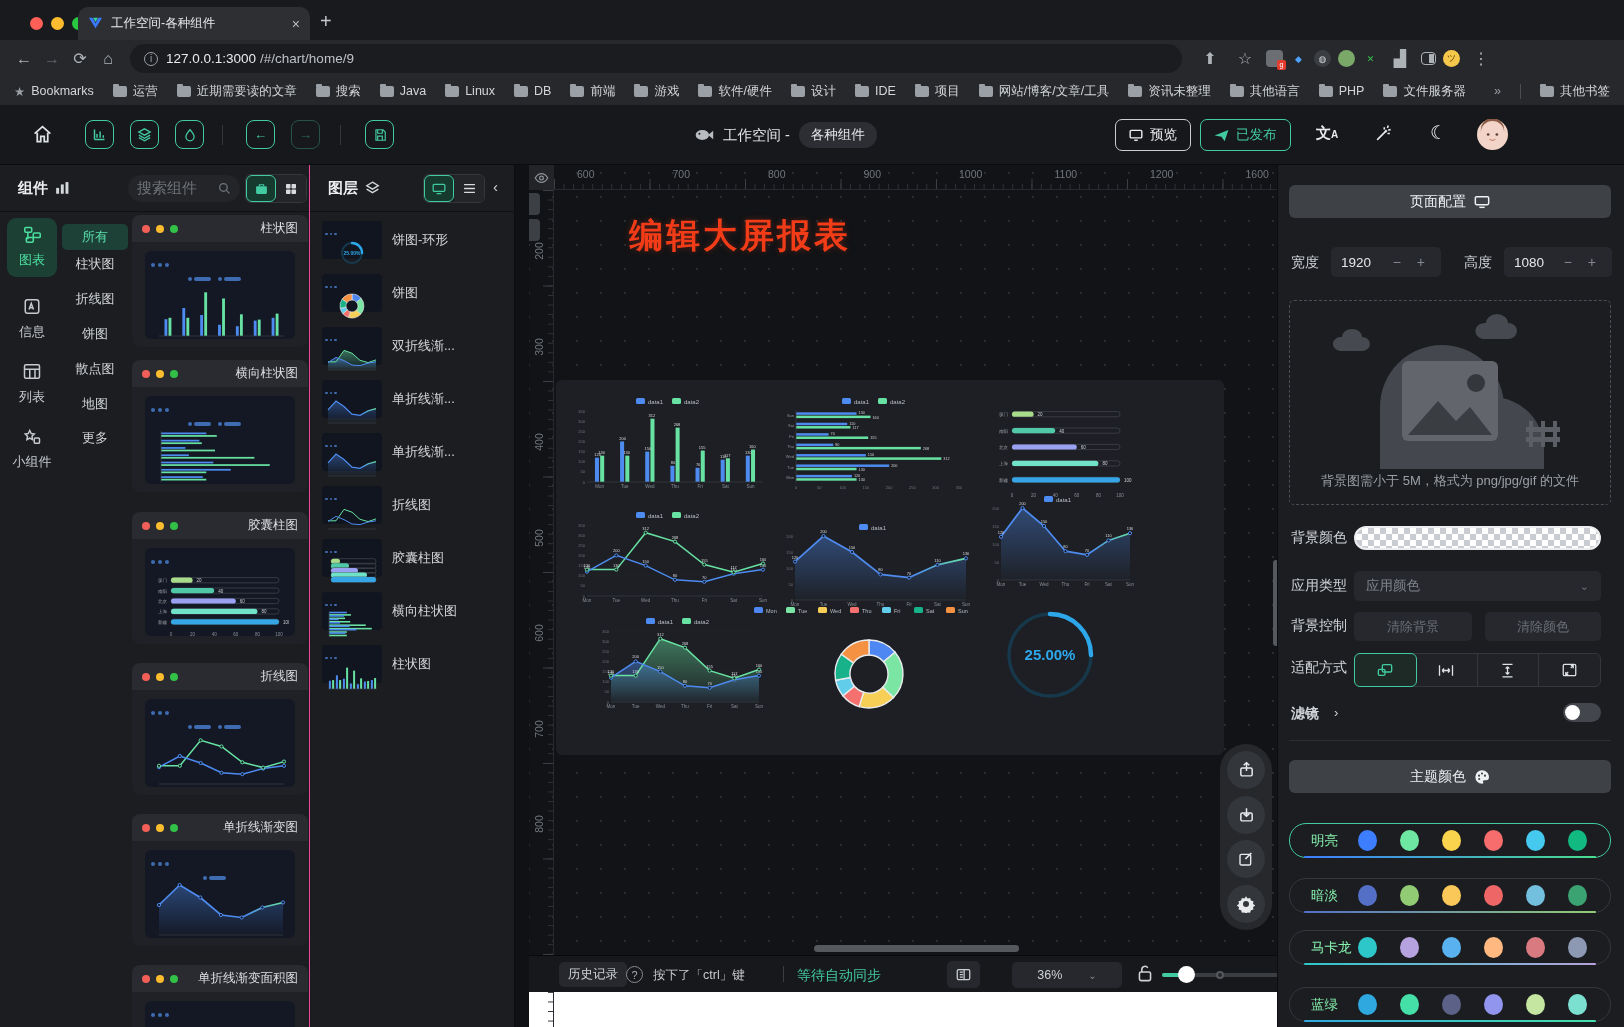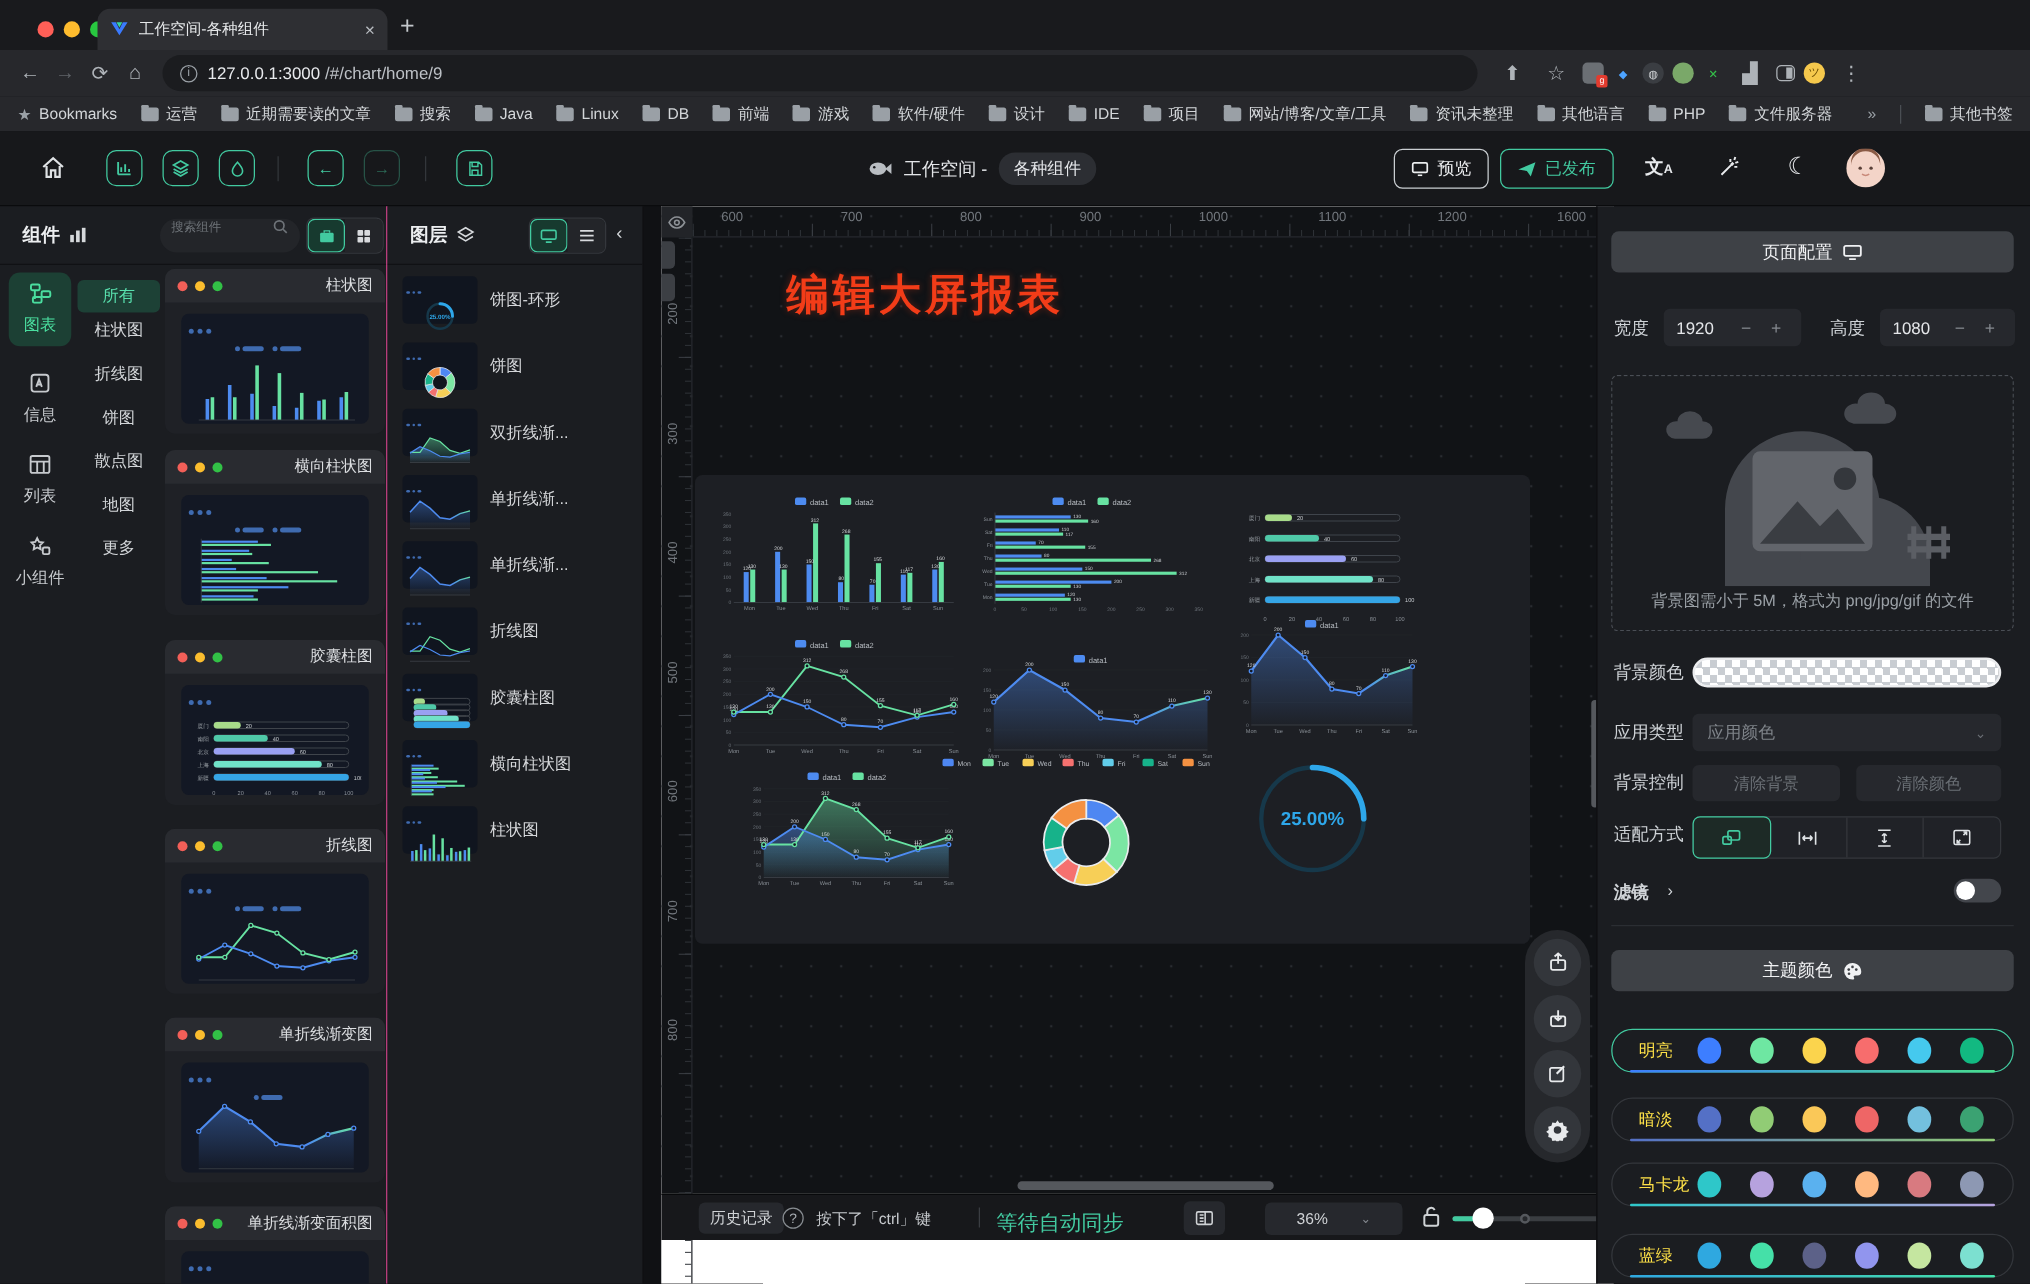--- a/index.html
+++ b/index.html
@@ -27,21 +27,21 @@
   .appbar{position:absolute;left:0;top:105px;width:100%;height:60px;background:#17181b;border-bottom:1px solid #0a0b0d;}
   .ibtn{position:absolute;top:15px;width:29px;height:29px;border:1px solid #42caa0;border-radius:8px;display:flex;align-items:center;justify-content:center;color:#42caa0;}
   .ibtn.dim{border-color:#24534526;border-color:#275347;color:#2c6b57;}
   .vdiv{position:absolute;top:20px;width:1px;height:20px;background:#33363b;}
   .appttl{position:absolute;top:0;height:60px;display:flex;align-items:center;gap:9px;font-size:14.5px;color:#e3e5e8;}
   .wspill{background:#2c2e33;border-radius:14px;padding:4px 12px;font-size:13.5px;}
   .topbtn{position:absolute;top:14px;height:32px;border-radius:7px;display:flex;align-items:center;gap:7px;padding:0 13px;font-size:13.5px;}
   
   .leftpanel{position:absolute;left:0;top:165px;width:310px;bottom:0;background:#1b1d21;border-right:1px solid #ec4899;overflow:hidden;}
   .panelhead{position:absolute;left:0;top:0;width:100%;height:47px;border-bottom:1px solid #101114;display:flex;align-items:center;}
-  .search{position:absolute;left:128px;top:10px;width:112px;height:27px;background:#232529;border-radius:14px;display:flex;padding:0 9px;gap:22px;color:#6e7378;font-size:10px;}
+  .search{position:absolute;left:128px;top:10px;width:112px;height:27px;background:#232529;border-radius:14px;display:flex;align-items:center;padding:0 9px;gap:12px;color:#6e7378;font-size:15px;}
   .tgl{display:flex;border:1px solid #34373c;border-radius:6px;overflow:hidden;position:absolute;top:9px;}
   .tglb{width:30px;height:27px;display:flex;align-items:center;justify-content:center;background:#232529;color:#d8dadd;}
   .tglb.on{background:#173A2F;border:1px solid #42caa0;border-radius:6px;color:#42caa0;}
   .railtab{position:absolute;left:7px;width:50px;border-radius:9px;display:flex;flex-direction:column;align-items:center;gap:5px;padding:8px 0;color:#c6c9cd;font-size:13px;}
   .railtab.on{background:#1C4034;color:#4ade9f;}
   .cat{position:absolute;left:62px;width:66px;text-align:center;font-size:13px;color:#d2d5d8;}
   .cat.on{background:#1D4136;color:#58DFAD;border-radius:5px;padding:4px 0;}
   .card{position:absolute;left:132px;width:176px;height:132px;background:#1f2126;border-radius:8px;overflow:hidden;}
   .cardhead{height:27px;background:#292b30;display:flex;align-items:center;padding:0 10px;gap:6px;}
   .mdot{width:8px;height:8px;border-radius:50%;}
@@ -85,21 +85,21 @@
   .rsel{position:absolute;left:76px;width:247px;height:30px;background:#26282d;border-radius:5px;display:flex;align-items:center;padding:0 12px;color:#7f848a;font-size:13.5px;}
   .rbtn{position:absolute;height:29px;background:#26282d;border-radius:5px;display:flex;align-items:center;justify-content:center;color:#6b7076;font-size:13px;}
   .fitgroup{position:absolute;left:76px;width:247px;height:34px;display:flex;border:1px solid #34373c;border-radius:6px;background:#202227;}
   .fitcell{flex:1;display:flex;align-items:center;justify-content:center;color:#dfe3e6;border-right:1px solid #34373c;}
   .fitcell:last-child{border-right:none;}
   .fitcell.on{border:1px solid #42caa0;border-radius:6px;color:#42caa0;margin:-1px;background:#1d2a26;}
   .switch{position:absolute;width:38px;height:19px;border-radius:10px;background:#43464c;}
   .switch:before{content:"";position:absolute;left:2px;top:2px;width:15px;height:15px;border-radius:50%;background:#fff;}
   .themerow{position:absolute;left:11px;width:322px;height:35px;border:1px solid #34373c;border-radius:17px;display:flex;align-items:center;padding:0 0 0 21px;gap:0;}
   .themerow.on{border-color:#42caa0;}
-  .tname{width:52px;font-size:13.5px;color:#fde047;}
+  .tname{width:52px;font-size:13.5px;color:#86efac;}
   .tdot{width:21px;height:21px;border-radius:50%;margin-right:23px;}
   .tunder{position:absolute;left:14px;right:14px;bottom:-1px;height:2px;border-radius:2px;}
 </style>
 </head>
 <body>
 
 <div id="app">
 
   <div class="tabstrip">
     <div class="abs" style="left:30px;top:17px;">
@@ -1185,21 +1185,21 @@
     </div>
 
     <div class="hscroll"></div>
     <div class="vscroll"></div>
 
     <div class="statusbar">
       <span class="sbtn" style="left:30px;top:6px;height:25px;padding:0 9px;font-size:12.5px;">历史记录</span>
       <span class="qmark" style="left:97px;top:10px;">?</span>
       <span class="abs" style="left:124px;top:11px;font-size:12.5px;color:#c6c9cd;">按下了「ctrl」键</span>
       <span class="abs" style="left:254px;top:10px;width:1px;height:16px;background:#3a3d42;"></span>
-      <span class="abs" style="left:268px;top:11px;font-size:17px;color:#42caa0;font-family:Liberation Serif, serif;">等待自动同步</span>
+      <span class="abs" style="left:268px;top:11px;font-size:14px;color:#42caa0;font-family:Liberation Serif, serif;">等待自动同步</span>
       <span class="sbtn" style="left:418px;top:5px;width:33px;height:27px;">
           <svg width="15" height="13" viewBox="0 0 24 20" fill="none" stroke="currentColor" stroke-width="2">
             <rect x="2" y="2" width="20" height="16" rx="2"></rect>
             <path d="M6 6h5M6 10h5M6 14h5M13 2v16"></path>
           </svg>
         </span>
       <span class="sbtn" style="left:483px;top:6px;width:110px;height:26px;font-size:12.5px;">
           <span>36%</span>
           <span style="margin-left:26px;color:#84898f;font-size:10px;">⌄</span>
         </span>

